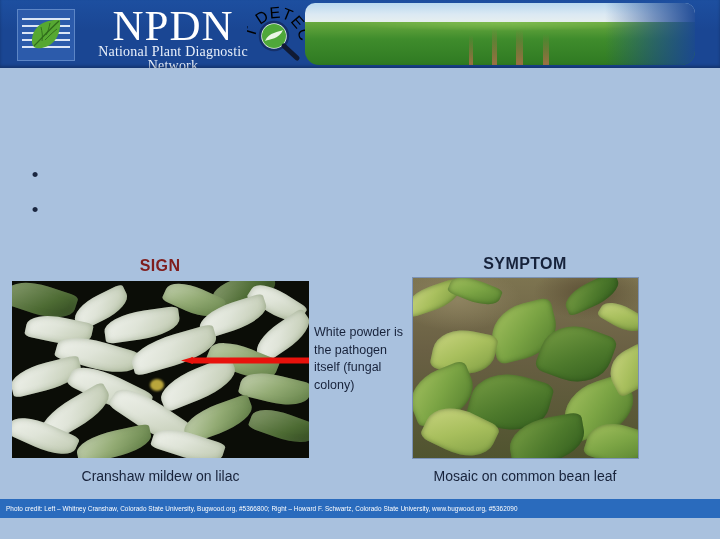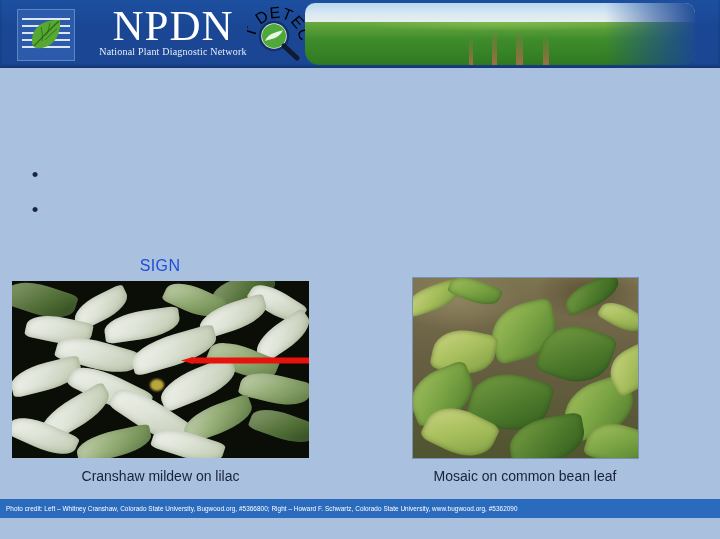--- a/index.html
+++ b/index.html
@@ -71,21 +71,21 @@
   #npdn-text {
     font-family: "Liberation Serif", serif;
     font-size: 43px;
     line-height: 44px;
     letter-spacing: 1px;
     color: #ffffff;
     font-weight: 400;
   }
   #npdn-sub {
     font-family: "Liberation Serif", serif;
-    font-size: 10px;
+    font-size: 14px;
     line-height: 14px;
     color: #e9f0fb;
     letter-spacing: 0.2px;
     margin-top: -3px;
   }
 
   
   #seal {
     position: absolute;
     left: 247px; top: 6px;
@@ -158,22 +158,22 @@
     color: #1b2740;
   }
 
   
   #sign-header {
     position: absolute;
     left: 12px; top: 257px;
     width: 296px;
     text-align: center;
     font-size: 16px;
-    font-weight: normal;
-    color: #1d4ed8;
+    font-weight: bold;
+    color: #7f1d1d;
     letter-spacing: 0.4px;
   }
   #symptom-header {
     position: absolute;
     left: 412px; top: 255px;
     width: 226px;
     text-align: center;
     font-size: 16px;
     font-weight: bold;
     color: #16223a;
@@ -353,20 +353,21 @@
   <div id="bullets">
     <div class="bullet">
       <div class="bullet-dot">•</div>
     </div>
     <div class="bullet">
       <div class="bullet-dot">•</div>
     </div>
   </div>
 
   <div id="sign-header">SIGN</div>
+  <div id="symptom-header">SYMPTOM</div>
 
   <div id="photo-sign">
     <div class="pm-leaf dark" style="left:-6px;  top:4px;   width:70px; height:30px; transform:rotate(18deg)"></div>
     <div class="pm-leaf dark" style="left:200px; top:-4px;  width:64px; height:26px; transform:rotate(-12deg)"></div>
     <div class="pm-leaf green" style="left:152px; top:6px;   width:60px; height:26px; transform:rotate(24deg)"></div>
     <div class="pm-leaf" style="left:60px;  top:14px;  width:58px; height:25px; transform:rotate(-26deg)"></div>
     <div class="pm-leaf" style="left:236px; top:10px;  width:58px; height:24px; transform:rotate(32deg)"></div>
     <div class="pm-leaf" style="left:186px; top:22px;  width:70px; height:27px; transform:rotate(-18deg)"></div>
     <div class="pm-leaf" style="left:14px;  top:36px;  width:66px; height:26px; transform:rotate(12deg)"></div>
     <div class="pm-leaf" style="left:92px;  top:30px;  width:76px; height:28px; transform:rotate(-8deg)"></div>
@@ -406,20 +407,21 @@
     <div class="mb-leaf lt" style="left:196px; top:72px;  width:44px; height:40px; transform:rotate(-28deg)"></div>
   </div>
 
   <div id="pointer">
     <svg viewBox="0 0 128 7" width="128" height="7">
       <line x1="10" y1="3.5" x2="128" y2="3.5" stroke="#e8120c" stroke-width="6"></line>
       <polygon points="0,3.5 12,0 12,7" fill="#e8120c"></polygon>
     </svg>
   </div>
 
+  <div id="annotation">White powder is the pathogen itself  (fungal colony)</div>
 
   <div id="caption-sign">Cranshaw mildew on lilac</div>
   <div id="caption-symptom">Mosaic on common bean leaf</div>
 
   <div id="credit-bar">
     <div id="credit-text">Photo credit: Left – Whitney Cranshaw, Colorado State University, Bugwood.org, #5366800; Right – Howard F. Schwartz, Colorado State University, www.bugwood.org, #5362090</div>
   </div>
   <div id="bottom-fill"></div>
 
 </div>

